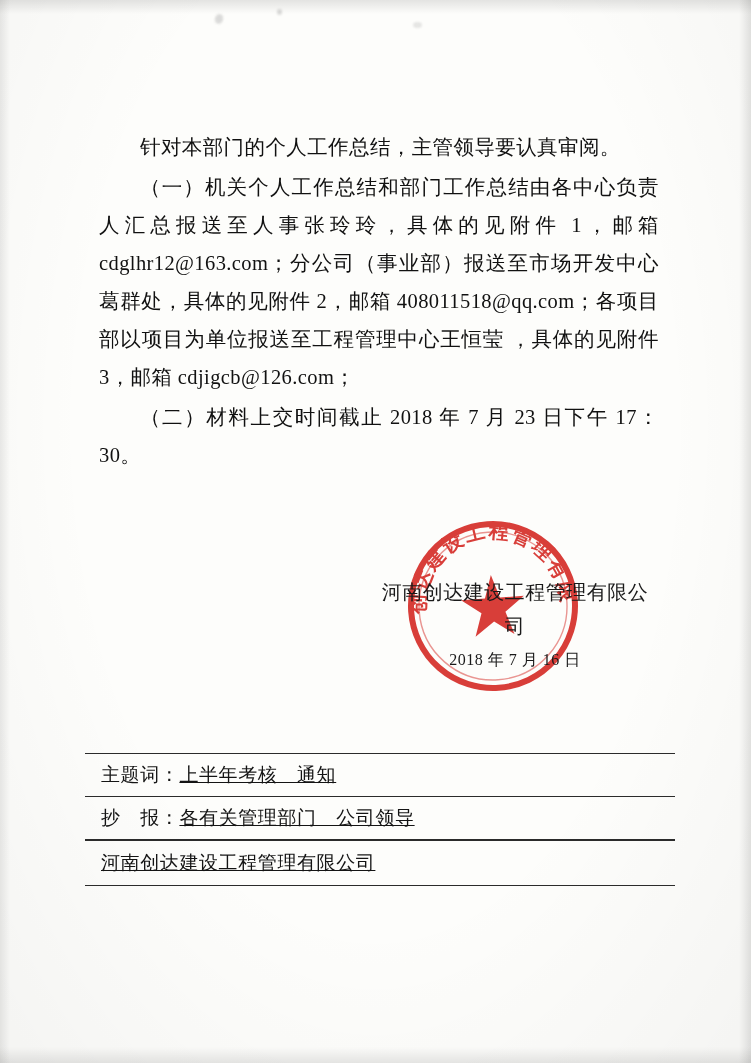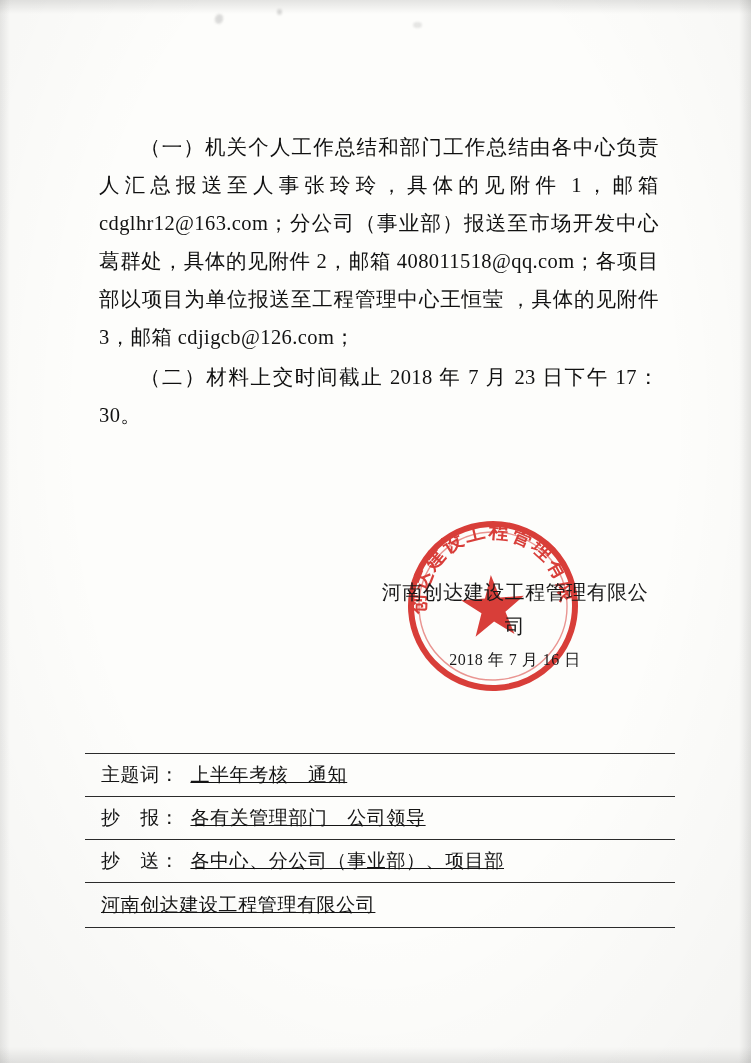--- a/index.html
+++ b/index.html
@@ -126,41 +126,41 @@
     width: 100%;
   }
   .frow {
     display: flex;
     align-items: center;
     height: 42px;
     padding-left: 16px;
     font-size: 19px;
     letter-spacing: 0.6px;
     color: #141414;
-    gap: 11px;
   }
   .flabel { white-space: pre; }
   .fvalue { white-space: pre; text-decoration: underline; }
   .frow.last { height: 44px; }
   .fval-gap { display: inline-block; width: 36px; }
 </style>
 </head>
 <body>
 
 <div class="page">
   <div class="edge-top"></div>
   <div class="edge-left"></div>
   <div class="edge-right"></div>
   <div class="edge-bottom"></div>
 
   <div class="smudge s1"></div>
   <div class="smudge s2"></div>
   <div class="smudge s3"></div>
 
   <div class="content">
+    <p class="para indent-2">针对本部门的个人工作总结，主管领导要认真审阅。</p>
     <p class="para indent-2">（一）机关个人工作总结和部门工作总结由各中心负责人汇总报送至人事张玲玲，具体的见附件 1，邮箱 cdglhr12@163.com；分公司（事业部）报送至市场开发中心葛群处，具体的见附件 2，邮箱 408011518@qq.com；各项目部以项目为单位报送至工程管理中心王恒莹 ，具体的见附件 3，邮箱 cdjigcb@126.com；</p>
     <p class="para indent-2">（二）材料上交时间截止 2018 年 7 月 23 日下午 17：30。</p>
   </div>
 
   <div class="seal">
     <svg width="178" height="178" viewBox="0 0 178 178" xmlns="http://www.w3.org/2000/svg">
       <g transform="rotate(-4 89 89)">
         <circle cx="89" cy="89" r="82" fill="none" stroke="#d4241f" stroke-width="6"></circle>
         <circle cx="89" cy="89" r="74" fill="none" stroke="#d4241f" stroke-width="1.4" opacity="0.55"></circle>
         <path id="sealArcTop" d="M 21 89 A 68 68 0 0 1 157 89" fill="none"></path>
@@ -184,24 +184,20 @@
     <div class="frow">
       <span class="flabel">主题词：</span>
       <span class="fvalue">上半年考核　通知</span>
     </div>
     <div class="rule"></div>
     <div class="frow">
       <span class="flabel">抄　报：</span>
       <span class="fvalue">各有关管理部门　公司领导</span>
     </div>
     <div class="rule"></div>
-    <div class="frow">
-      <span class="flabel">抄　送：</span>
-      <span class="fvalue">各中心、分公司（事业部）、项目部</span>
-    </div>
     <div class="rule"></div>
     <div class="frow last">
       <span class="fvalue">河南创达建设工程管理有限公司</span>
       <span class="fval-gap"></span>
     </div>
     <div class="rule"></div>
   </div>
 </div>
 
 </body></html>

